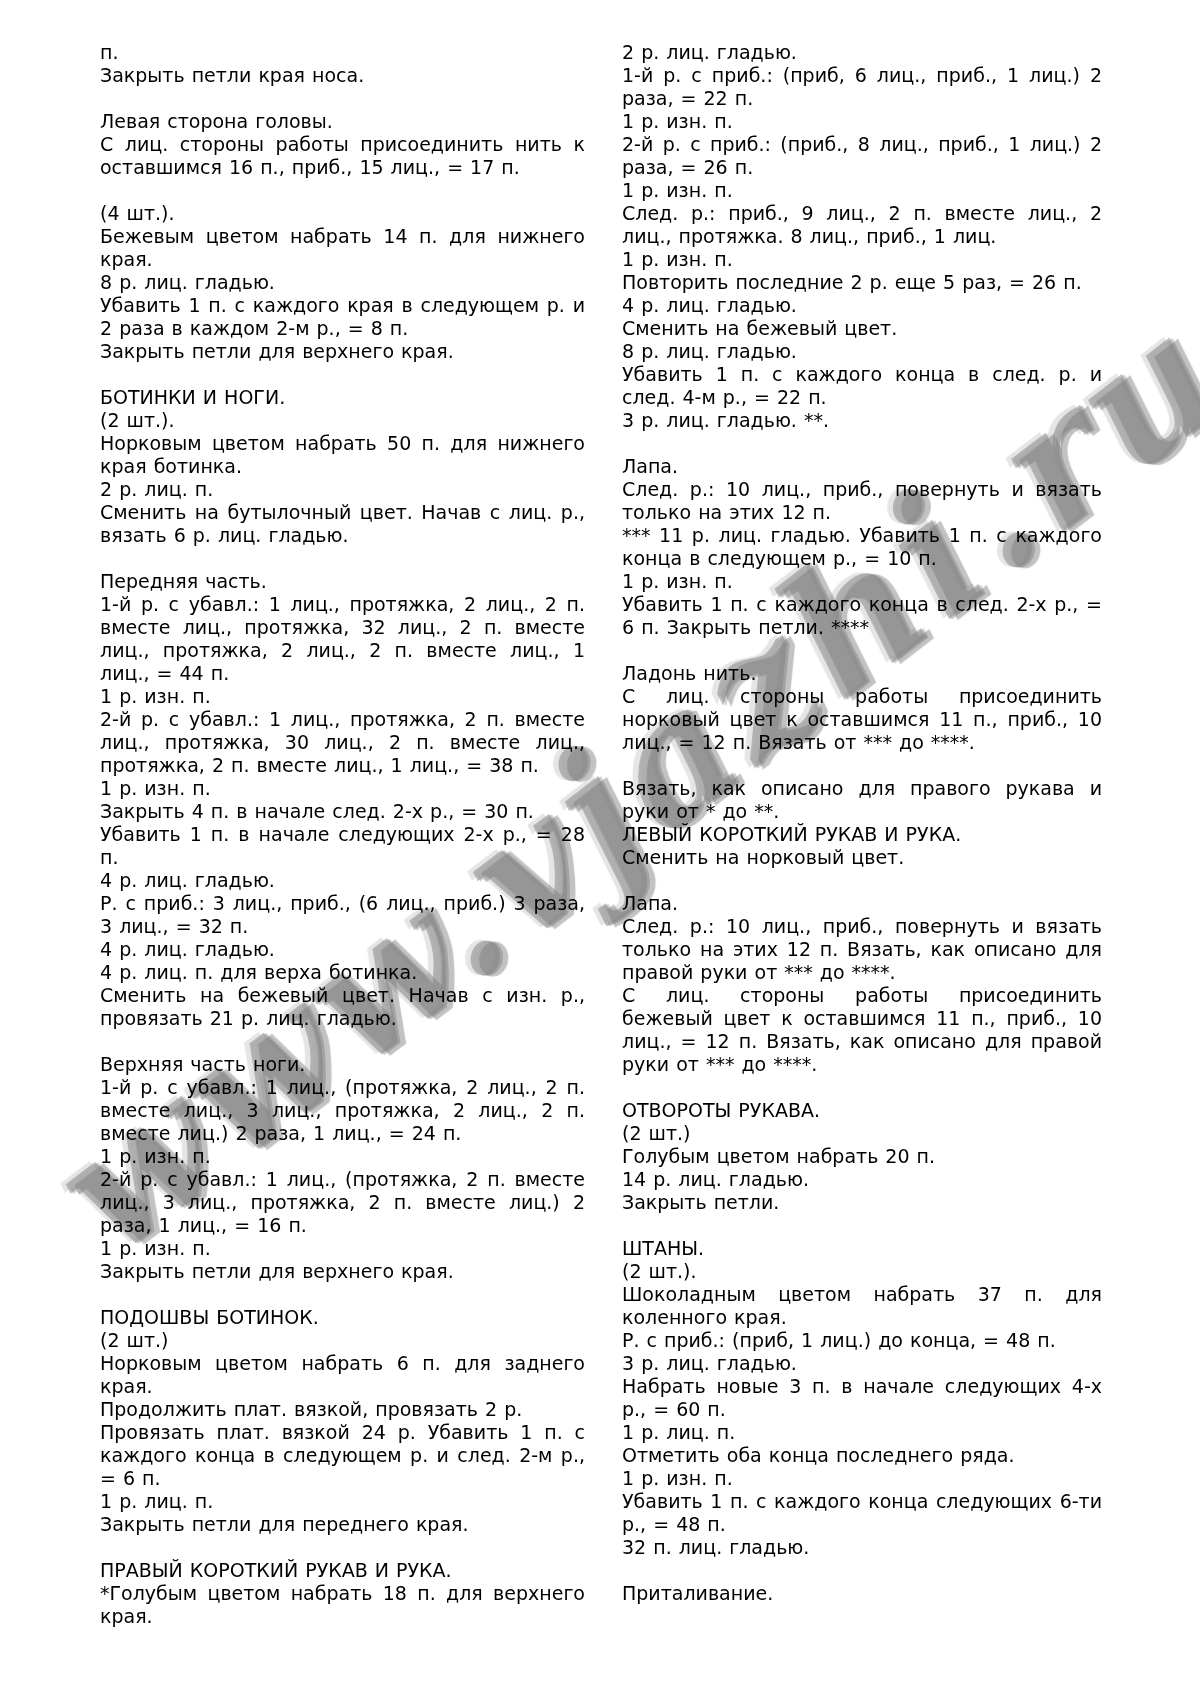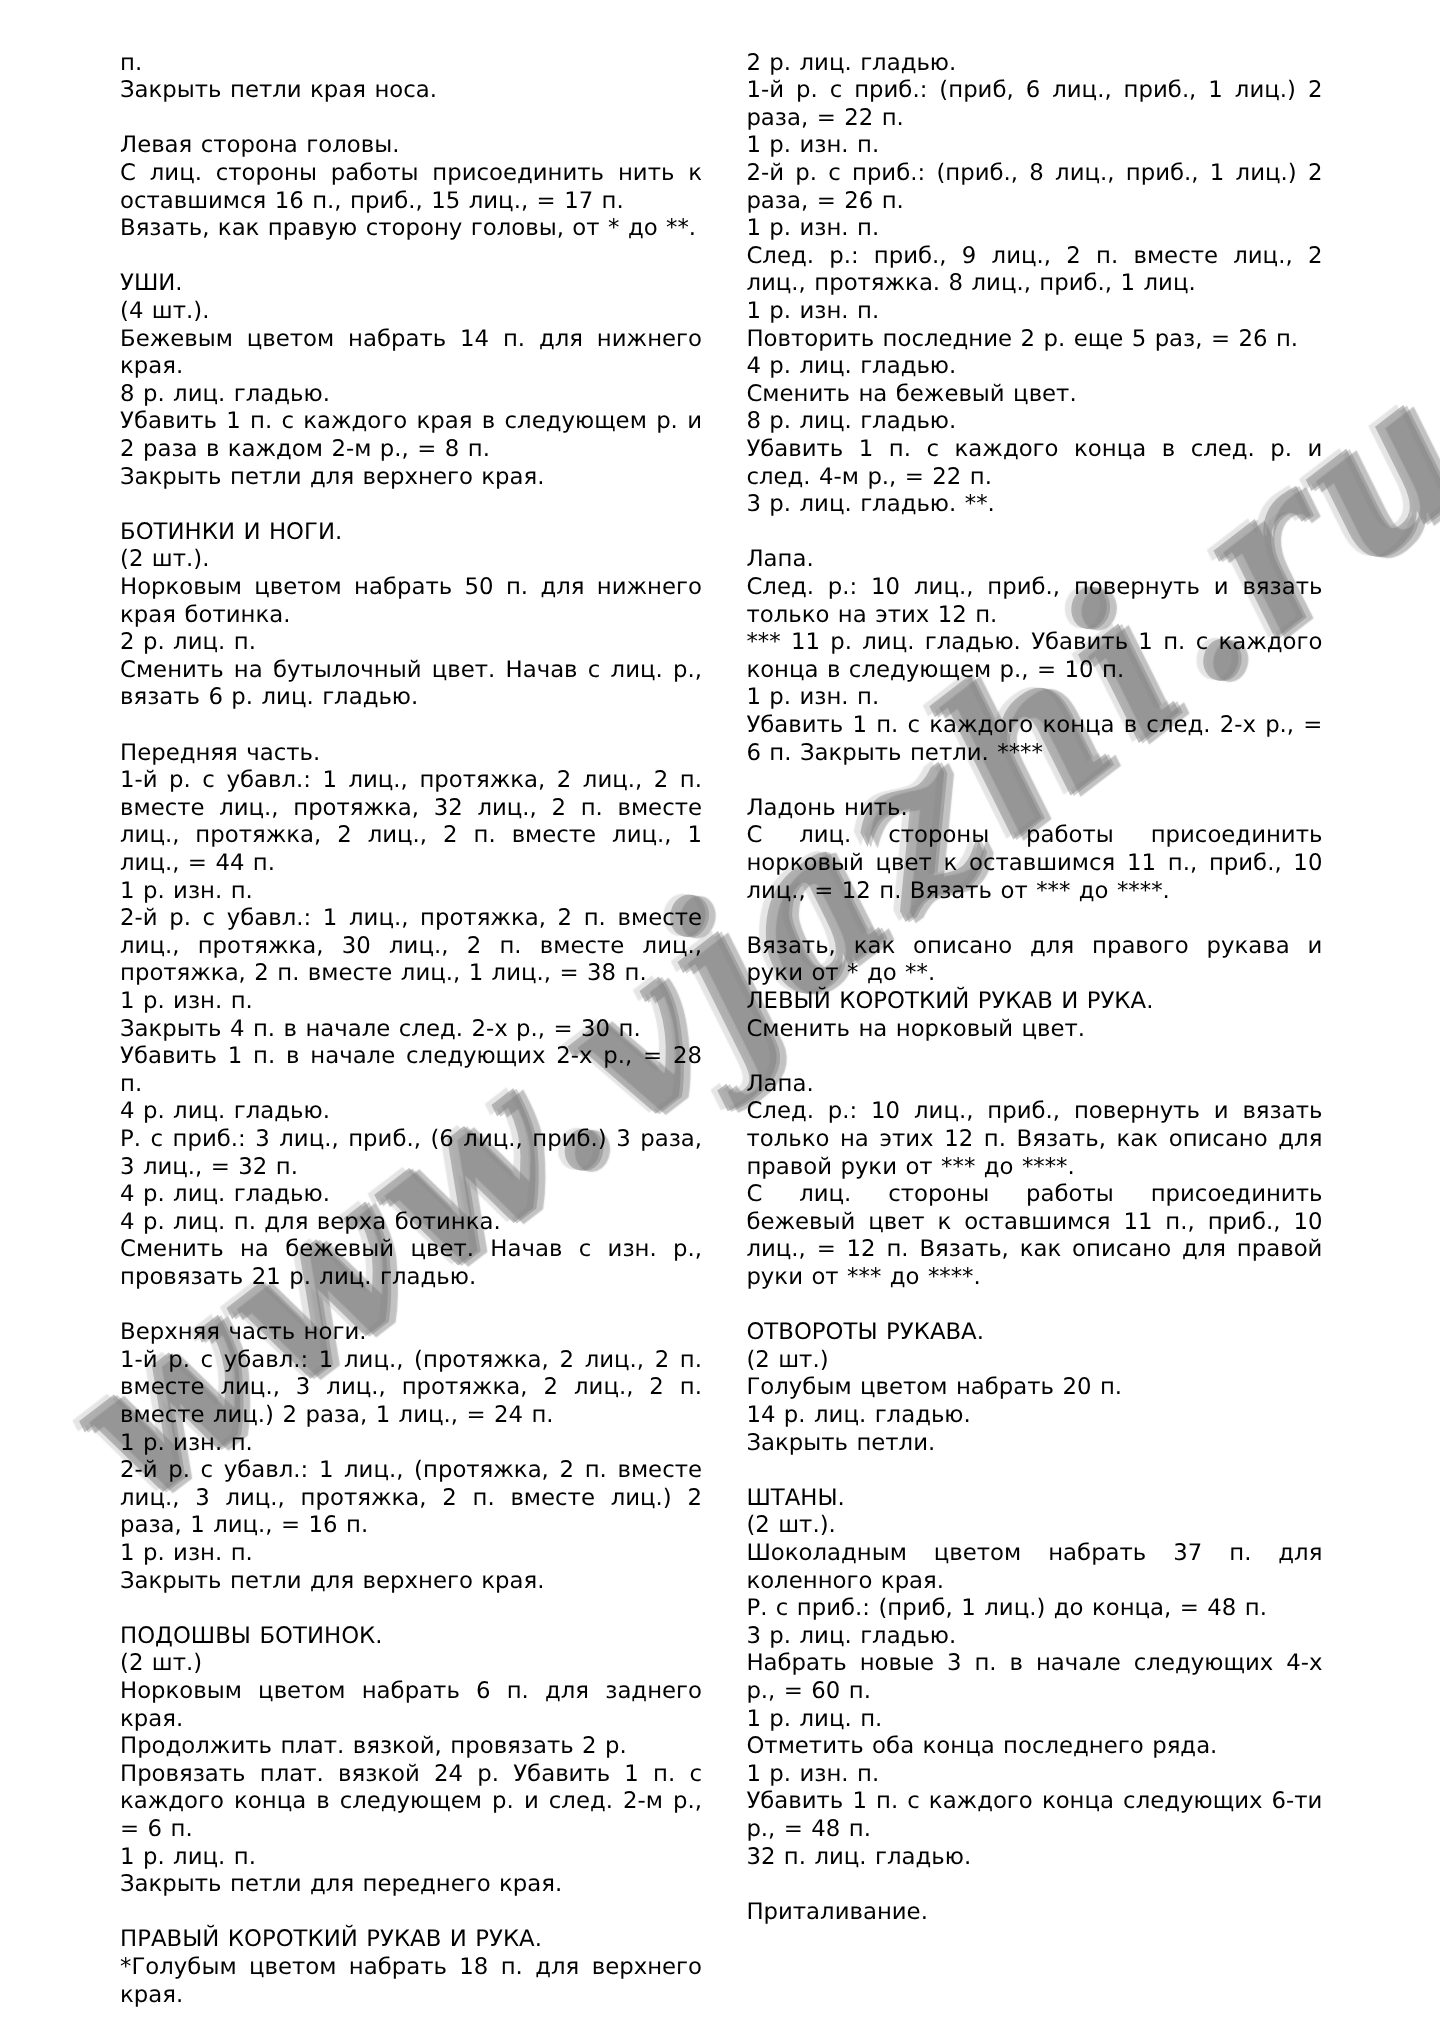--- a/index.html
+++ b/index.html
@@ -76,24 +76,22 @@
   <div class="watermark">www.vjazhi.ru</div>
   <div class="columns">
     <div class="col" id="col-left">
         <div class="block">
           <p class="line">п.</p>
           <p class="line">Закрыть петли края носа.</p>
         </div>
         <div class="block">
           <p class="line">Левая сторона головы.</p>
           <p class="line">С лиц. стороны работы присоединить нить к оставшимся 16 п., приб., 15 лиц., = 17 п.</p>
-          <p class="line">Вязать, как правую сторону головы, от * до **.</p>
-        </div>
-        <div class="block">
-          <p class="line">УШИ.</p>
+        </div>
+        <div class="block">
           <p class="line">(4 шт.).</p>
           <p class="line">Бежевым цветом набрать 14 п. для нижнего края.</p>
           <p class="line">8 р. лиц. гладью.</p>
           <p class="line">Убавить 1 п. с каждого края в следующем р. и 2 раза в каждом 2-м р., = 8 п.</p>
           <p class="line">Закрыть петли для верхнего края.</p>
         </div>
         <div class="block">
           <p class="line">БОТИНКИ И НОГИ.</p>
           <p class="line">(2 шт.).</p>
           <p class="line">Норковым цветом набрать 50 п. для нижнего края ботинка.</p>

